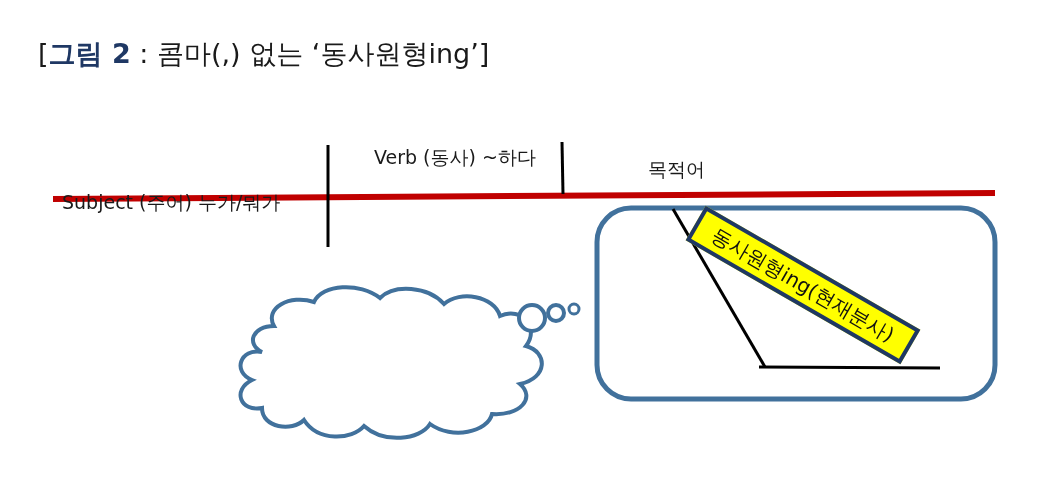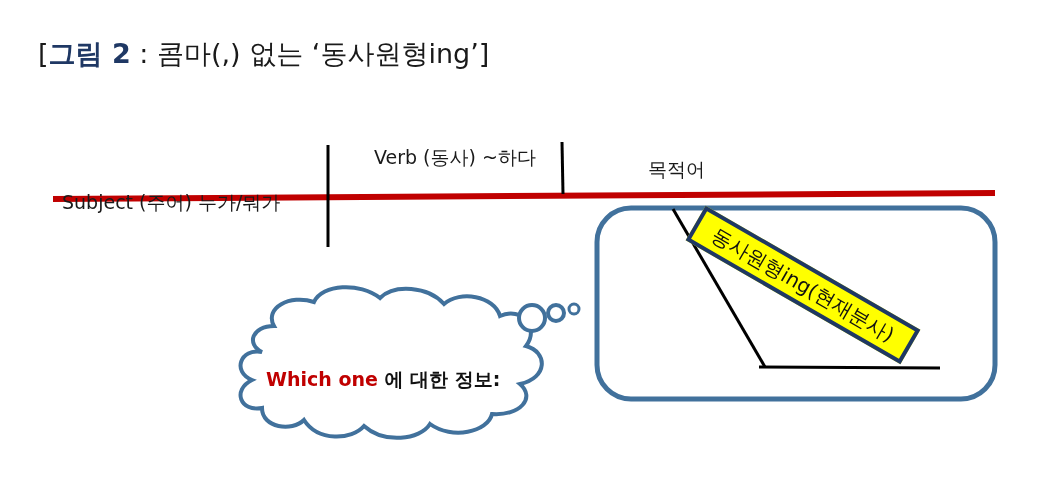--- a/index.html
+++ b/index.html
@@ -66,14 +66,13 @@
 
 <div class="abs lbl" style="left:62px; top:163px;margin-top:27px;">Subject (주어) 누가/뭐가</div>
 <div class="abs lbl" style="left:374px; top:145px;">Verb (동사) ~하다</div>
 <div class="abs lbl" style="left:648px; top:157px;">목적어</div>
 
 <div class="ribbon">
   <span>동사원형ing(현재분사)</span>
 </div>
 
 <div class="abs cloud-text">
-  <div><span class="hl">Which one</span><span> 에 대한 정보:</span></div>
 </div>
 
 </body></html>

